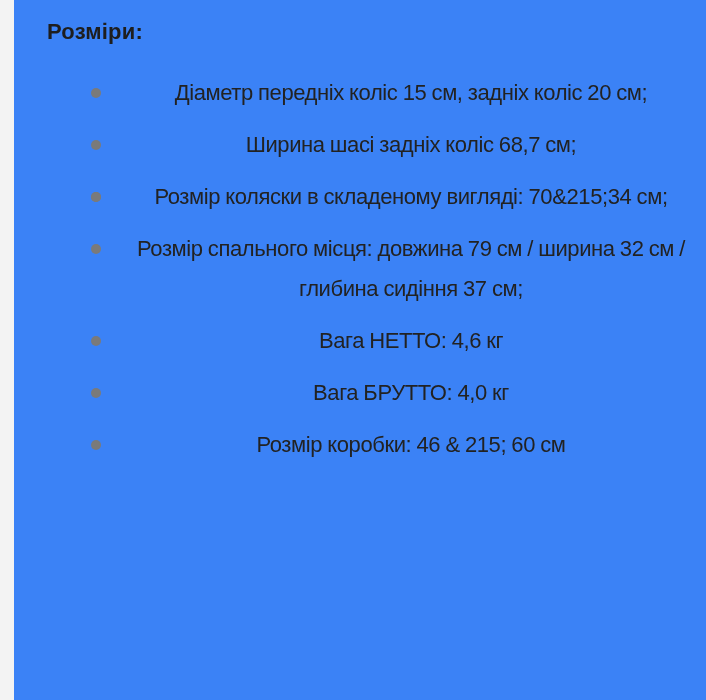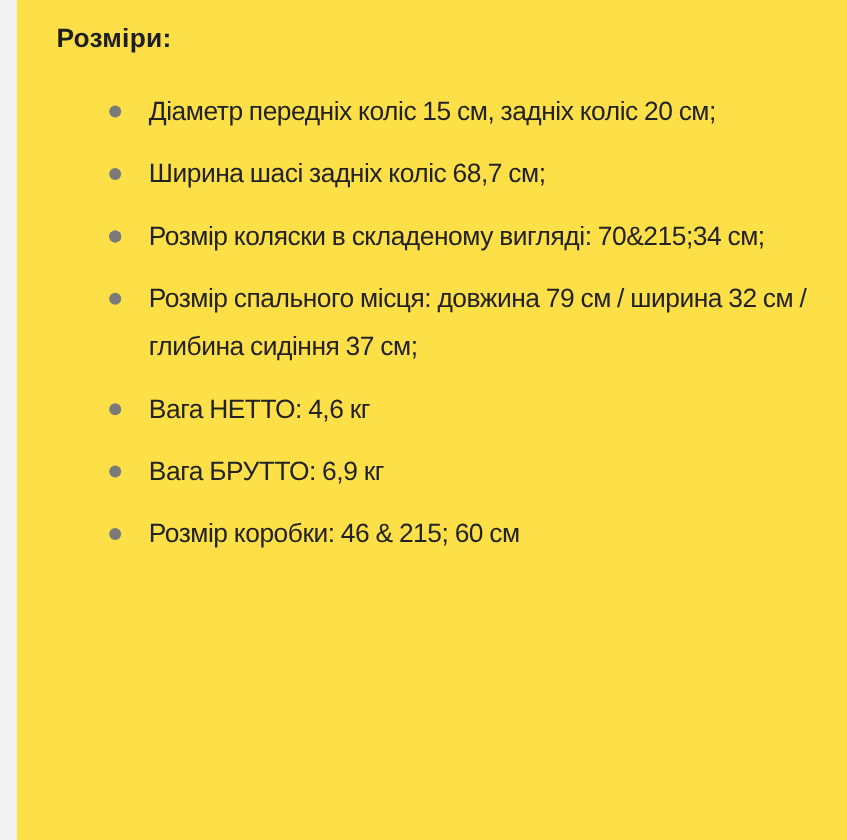--- a/index.html
+++ b/index.html
@@ -9,21 +9,21 @@
     font-family: "Liberation Sans", "DejaVu Sans", sans-serif;
     color: #222222;
     position: relative;
   }
   .left-strip {
     position: absolute; left: 0; top: 0; bottom: 0; width: 14px;
     background: #f3f3f3;
   }
   .content {
     position: absolute; left: 14px; top: 0; right: 0; bottom: 0;
-    background: #fde047;
+    background: #3b82f6;
   }
   .heading {
     position: absolute; left: 33px; top: 15px;
     font-size: 22px; font-weight: bold; line-height: 34px;
     color: #1e1e1e; letter-spacing: 0.2px;
   }
   ul.specs {
     list-style: none; margin: 0; padding: 0;
     position: absolute; left: 0; top: 73px; width: 692px;
   }
@@ -35,21 +35,21 @@
     line-height: 40px;
     margin-bottom: 12px;
     letter-spacing: -0.4px;
     word-spacing: -0.5px;
   }
   ul.specs li .bullet {
     position: absolute; left: 77px; top: 15px;
     width: 10px; height: 10px; border-radius: 50%;
     background: #7a7a7a;
   }
-  ul.specs li .text { display: block; }
+  ul.specs li .text { display: block; text-align: center; }
 </style>
 </head>
 <body>
 
 <div class="left-strip"></div>
 
 <div class="content">
   <div class="heading">Розміри:</div>
 
   <ul class="specs">
@@ -71,20 +71,20 @@
     <li>
       <span class="bullet"></span>
       <span class="text">Розмір спального місця: довжина 79 см / ширина 32 см / глибина сидіння 37 см;</span>
     </li>
     <li>
       <span class="bullet"></span>
       <span class="text">Вага НЕТТО: 4,6 кг</span>
     </li>
     <li>
       <span class="bullet"></span>
-      <span class="text">Вага БРУТТО: 6,9 кг</span>
+      <span class="text">Вага БРУТТО: 4,0 кг</span>
     </li>
     <li>
       <span class="bullet"></span>
       <span class="text">Розмір коробки: 46 &amp; 215; 60 см</span>
     </li>
   </ul>
 </div>
 
 </body></html>

